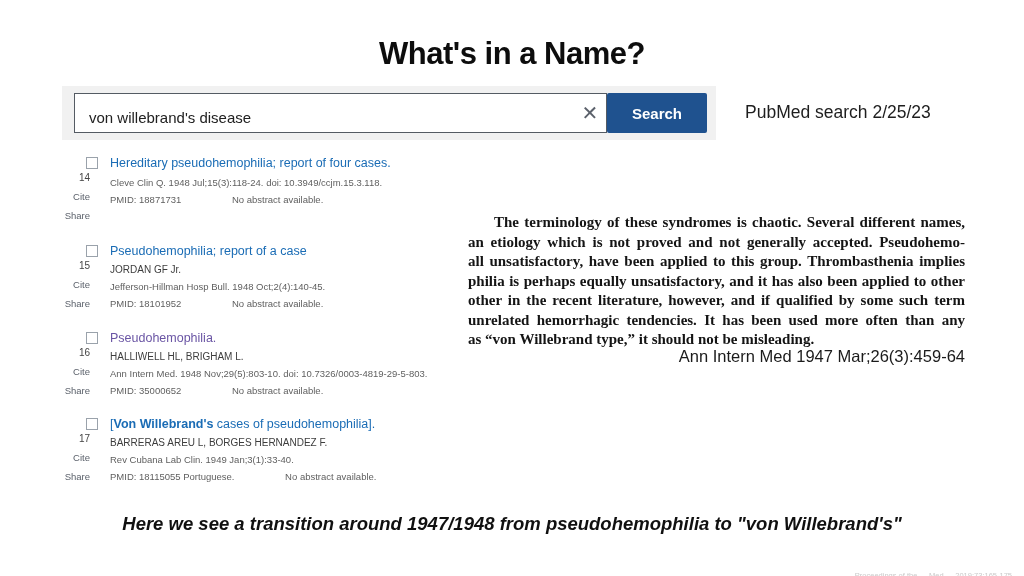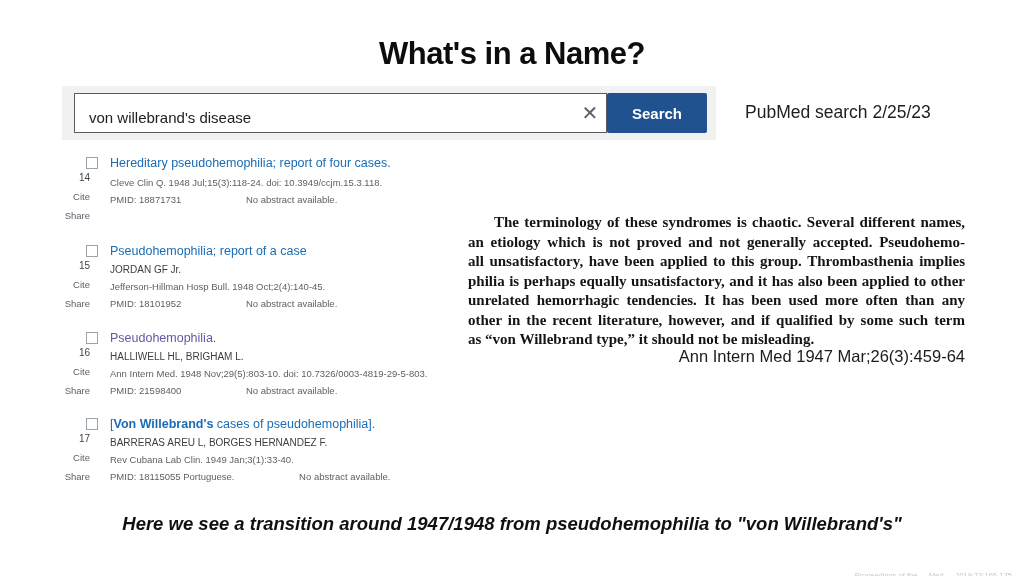--- a/index.html
+++ b/index.html
@@ -113,21 +113,21 @@
     line-height: 15px;
     color: #1a6cb5;
     cursor: pointer;
   }
   .r-title.visited { color: #6a55a4; }
   .r-title b { font-weight: bold; text-align: center; }
   .r-authors { margin-top: 5px; font-size: 10px; color: #3d3d3d; }
   .r-journal { margin-top: 6px; font-size: 9.5px; color: #5f5f5f; }
   .r-meta    { margin-top: 6px; font-size: 9.5px; color: #5f5f5f; }
   .r-meta .lang { }
-  .r-meta .noabs { margin-left: 38px; padding-left: 24px; }
+  .r-meta .noabs { margin-left: 24px; padding-left: 24px; }
   
   .quote {
     position: absolute;
     left: 468px;
     top: 213px;
     width: 497px;
     font-family: "Liberation Serif", serif;
     font-weight: bold;
     font-size: 15px;
     line-height: 19.5px;
@@ -215,21 +215,21 @@
   <div class="result" style="top:331px">
     <span class="gutter-num">16</span>
     <span class="gutter-cite">Cite</span>
     <span class="gutter-share">Share</span>
     <span class="chk"></span>
     <div class="r-content">
       <div class="r-title visited">Pseudohemophilia.</div>
       <div class="r-authors">HALLIWELL HL, BRIGHAM L.</div>
       <div class="r-journal">Ann Intern Med. 1948 Nov;29(5):803-10. doi: 10.7326/0003-4819-29-5-803.</div>
       <div class="r-meta">
-        <span>PMID: 21598400</span>
+        <span>PMID: 35000652</span>
         <span class="noabs">No abstract available.</span>
       </div>
     </div>
   </div>
 
   <div class="result" style="top:417px">
     <span class="gutter-num">17</span>
     <span class="gutter-cite">Cite</span>
     <span class="gutter-share">Share</span>
     <span class="chk"></span>
@@ -245,22 +245,22 @@
         <span class="noabs">No abstract available.</span>
       </div>
     </div>
   </div>
 
   <div class="quote">
     <div class="q-line first">The terminology of these syndromes is chaotic.  Several different names,</div>
     <div class="q-line">an etiology which is not proved and not generally accepted.  Pseudohemo-</div>
     <div class="q-line">all unsatisfactory, have been applied to this group.  Thrombasthenia implies</div>
     <div class="q-line">philia is perhaps equally unsatisfactory, and it has also been applied to other</div>
+    <div class="q-line">other in the recent literature, however, and if qualified by some such term</div>
     <div class="q-line">unrelated hemorrhagic tendencies.  It has been used more often than any</div>
-    <div class="q-line">other in the recent literature, however, and if qualified by some such term</div>
     <div class="q-line last">as “von Willebrand type,” it should not be misleading.</div>
   </div>
   <div class="quote-cite">Ann Intern Med 1947 Mar;26(3):459-64</div>
 
   <div class="bottom-caption">Here we see a transition around 1947/1948 from pseudohemophilia to "von Willebrand's"</div>
 
   <div class="footer-cite">Proceedings of the … Med … 2019;73:165-175</div>
 
 </div>
 

